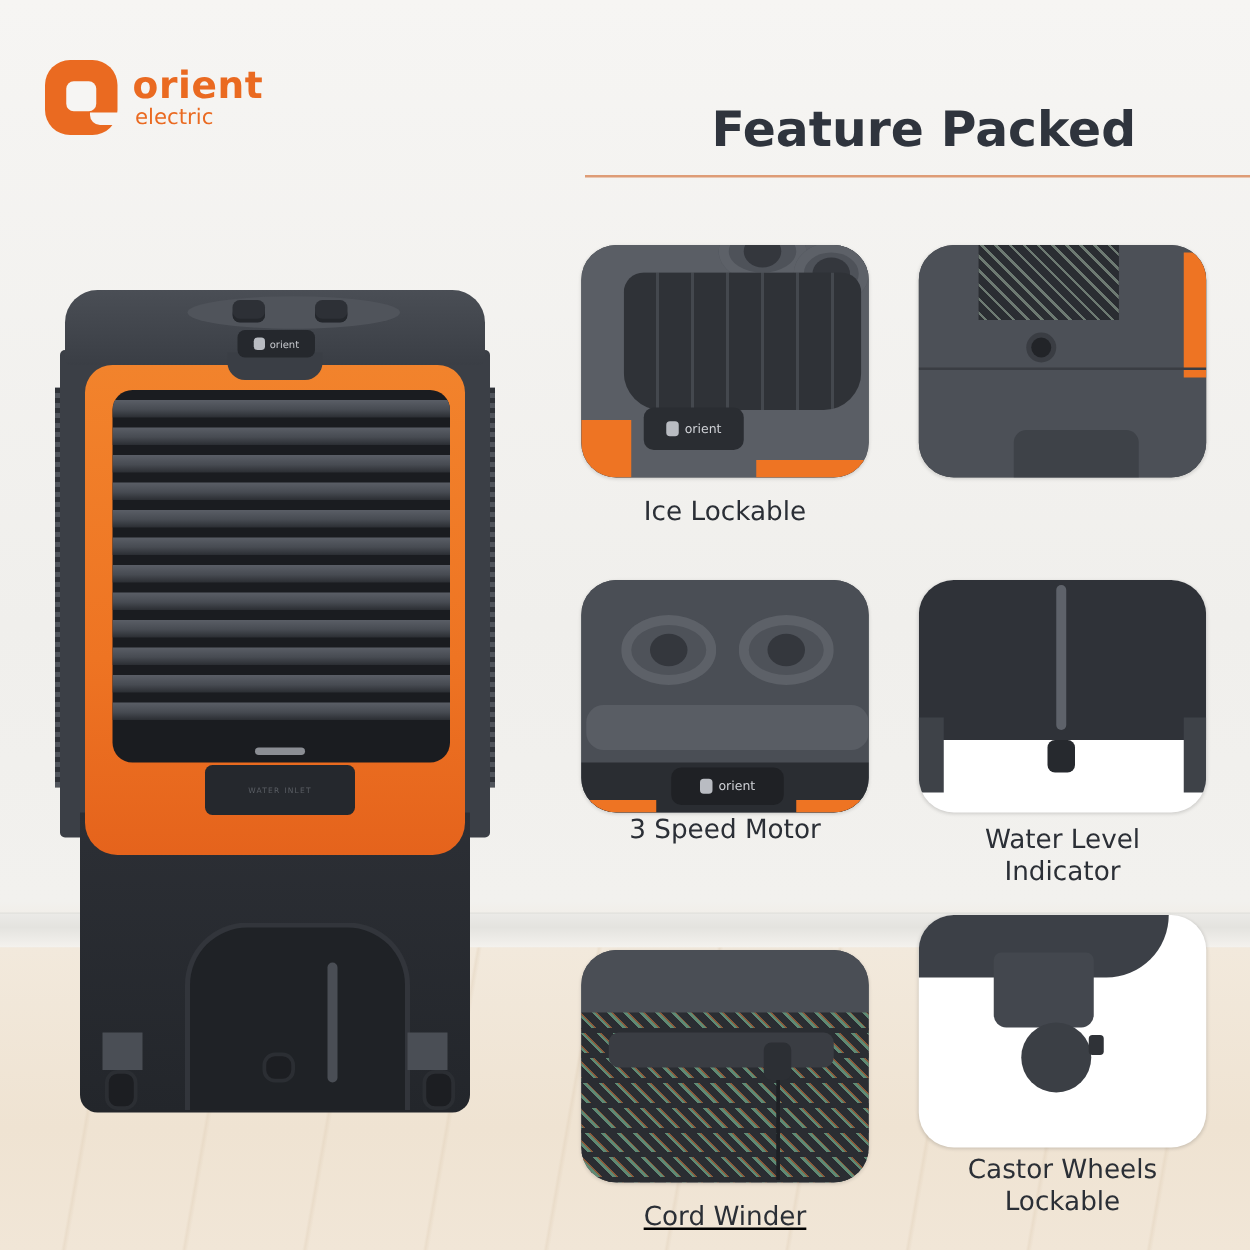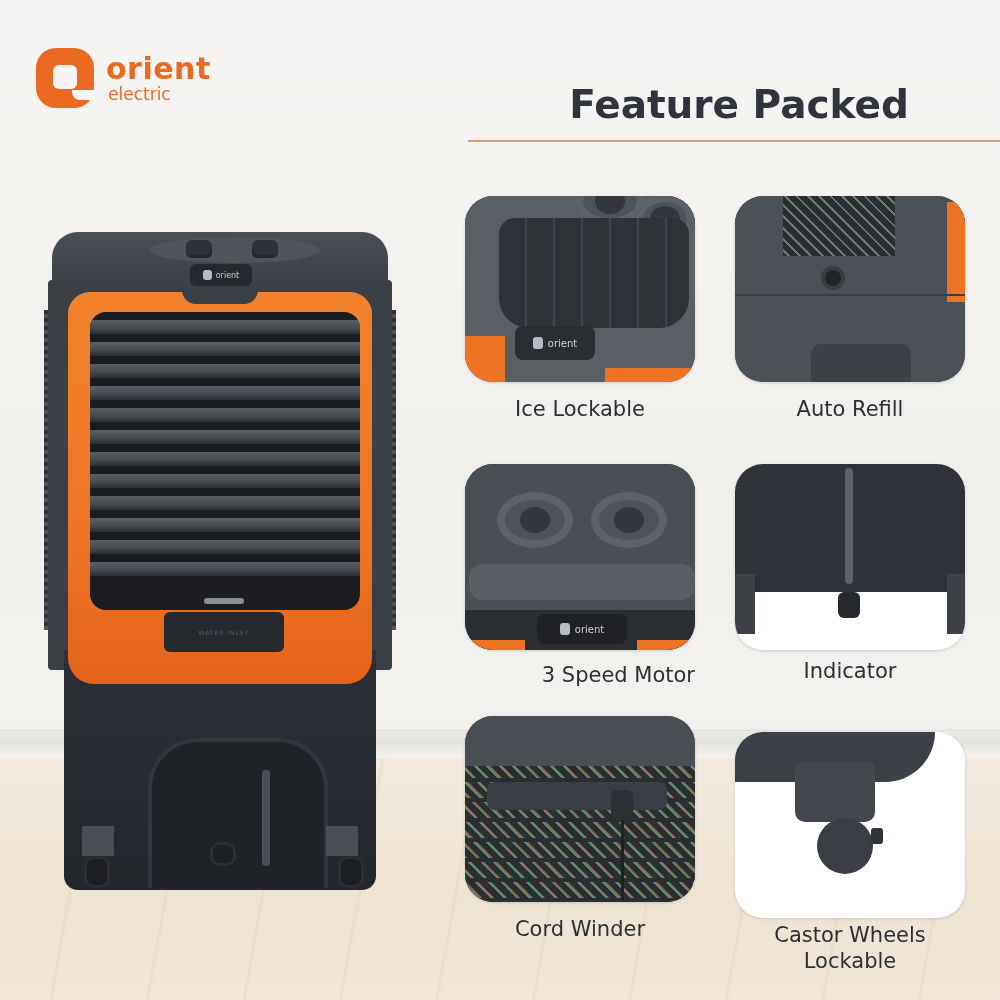--- a/index.html
+++ b/index.html
@@ -239,54 +239,54 @@
 
 <div class="feature" style="left:735px; top:196px;">
   <div class="thumb">
     <div class="t-mid" style="left:0;top:0;width:230px;height:186px;background:#4c5057;"></div>
     <div class="t-mesh" style="left:48px;top:0;width:112px;height:60px;"></div>
     <div class="t-dark" style="left:90px;top:74px;width:16px;height:16px;border-radius:50%;background:#222428;box-shadow:0 0 0 4px #3a3d43;"></div>
     <div class="t-orange" style="left:212px;top:6px;width:18px;height:100px;border-radius:0 12px 0 0;"></div>
     <div class="t-light" style="left:0;top:98px;width:230px;height:2px;background:#3a3d43;"></div>
     <div class="t-dark" style="left:76px;top:148px;width:100px;height:38px;border-radius:10px 10px 0 0;background:#3e4248;"></div>
   </div>
-  <div class="f-label">Auto Refill</div>
 </div>
 
 <div class="feature" style="left:465px; top:464px;">
   <div class="thumb">
     <div class="t-mid" style="left:0;top:0;width:230px;height:186px;background:#4a4e55;"></div>
     <div class="t-knob" style="left:32px;top:28px;width:76px;height:56px;"></div>
     <div class="t-knob" style="left:126px;top:28px;width:76px;height:56px;"></div>
     <div class="t-light" style="left:4px;top:100px;width:226px;height:36px;border-radius:14px;background:#595d64;"></div>
     <div class="t-dark" style="left:0;top:146px;width:230px;height:40px;background:#2a2d32;"></div>
     <div class="t-badge" style="left:72px;top:150px;width:90px;height:30px;background:#1f2125;">
       <span class="mk"></span>
       <span>orient</span>
     </div>
     <div class="t-orange" style="left:0;top:176px;width:60px;height:10px;"></div>
     <div class="t-orange" style="left:172px;top:176px;width:58px;height:10px;"></div>
   </div>
-  <div class="f-label" style="margin-top:12px;text-align:right;">3 Speed Motor</div>
+  <div class="f-label" style="margin-top:0;">3 Speed Motor</div>
 </div>
 
 <div class="feature" style="left:735px; top:464px;">
   <div class="thumb" style="background:#ffffff;">
     <div class="t-dark" style="left:0;top:0;width:230px;height:128px;background:#2f3238;"></div>
     <div class="t-light" style="left:110px;top:4px;width:8px;height:116px;border-radius:4px;background:#5e626a;"></div>
     <div class="t-dark" style="left:0;top:110px;width:20px;height:60px;background:#3e4248;"></div>
     <div class="t-dark" style="left:212px;top:110px;width:18px;height:60px;background:#3e4248;"></div>
     <div class="t-dark" style="left:103px;top:128px;width:22px;height:26px;border-radius:6px;background:#26292e;"></div>
   </div>
   <div class="f-label" style="margin-top:8px;">
+    <div>Water Level</div>
     <div>Indicator</div>
   </div>
 </div>
 
-<div class="feature" style="left:465px; top:716px;">
+<div class="feature" style="left:465px; top:760px;text-decoration:underline;">
   <div class="thumb">
     <div class="t-mid" style="left:0;top:0;width:230px;height:50px;background:#4a4e55;"></div>
     <div class="t-mesh" style="left:0;top:50px;width:230px;height:136px;background:repeating-linear-gradient(0deg,#2a2d32 0 4px,transparent 4px 20px),repeating-linear-gradient(45deg,#2a2d32 0 3px,#5f8a74 3px 5px,#8a5a3a 5px 6px,#2a2d32 6px 9px);"></div>
     <div class="t-dark" style="left:22px;top:66px;width:180px;height:28px;border-radius:8px;background:#3a3d43;"></div>
     <div class="t-dark" style="left:146px;top:74px;width:22px;height:30px;border-radius:6px;background:#2c2f34;"></div>
     <div class="t-dark" style="left:156px;top:104px;width:3px;height:80px;background:#1e2024;"></div>
   </div>
   <div class="f-label">Cord Winder</div>
 </div>
 

